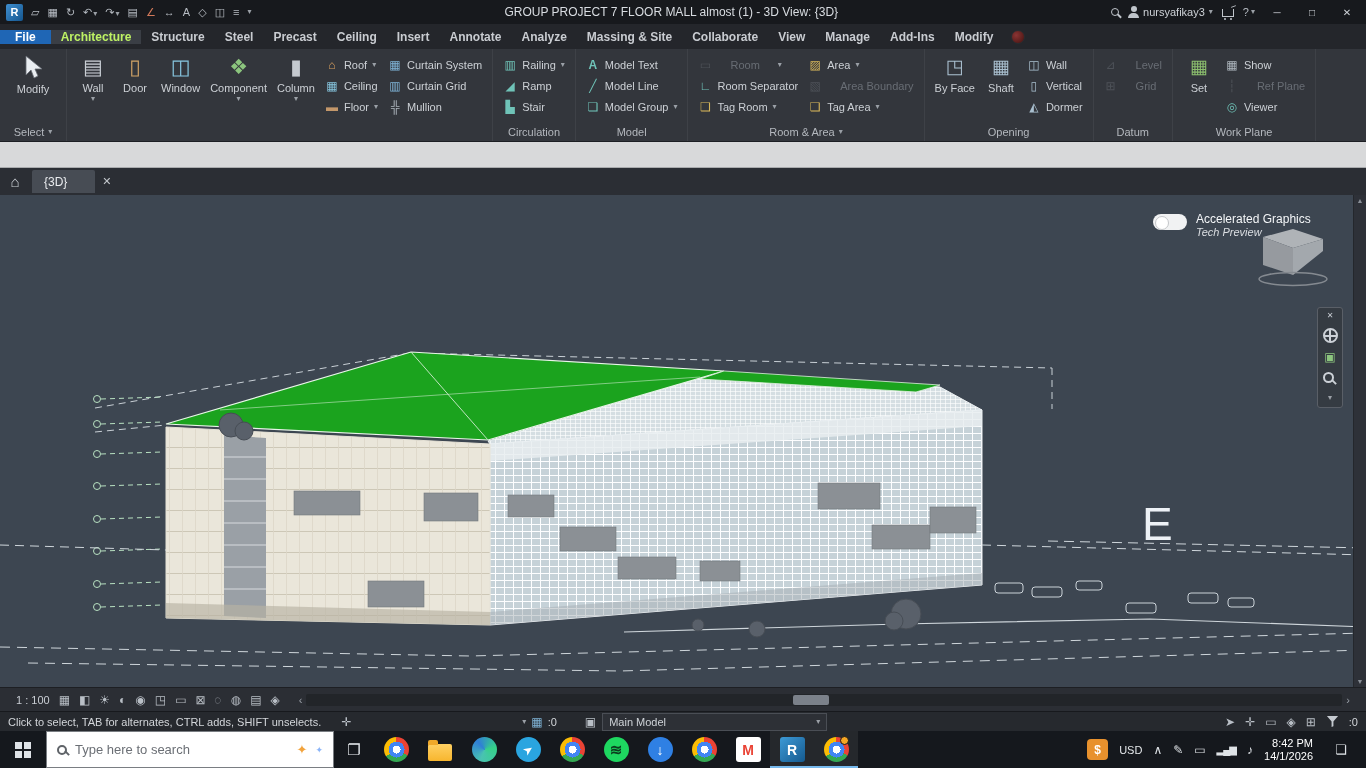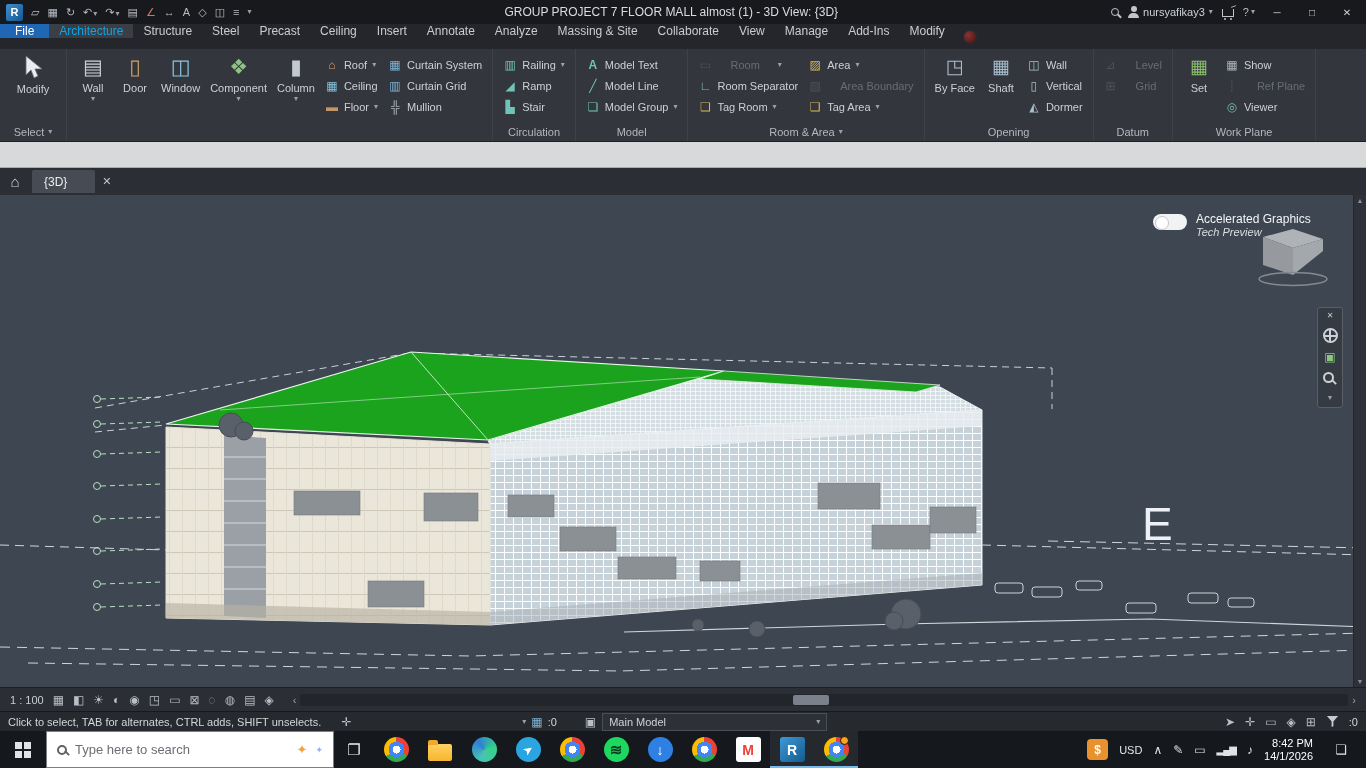--- a/index.html
+++ b/index.html
@@ -22,24 +22,24 @@
   .person { width:11px; height:12px; position:relative; display:inline-block; }
   .person::before { content:''; position:absolute; top:0; left:2.5px; width:6px; height:6px; border-radius:50%; background:#c0c5cb; }
   .person::after { content:''; position:absolute; bottom:0; left:0; width:11px; height:5px; border-radius:5px 5px 0 0; background:#c0c5cb; }
   .account { display:flex; align-items:center; gap:4px; color:#cdd1d6; }
   .cart { width:12px; height:8px; border:1.2px solid #c0c5cb; border-top:none; position:relative; display:inline-block; margin-top:2px; }
   .cart::before { content:''; position:absolute; top:-3px; right:-3px; width:5px; height:1.2px; background:#c0c5cb; transform:rotate(-20deg); }
   .cart::after { content:''; position:absolute; bottom:-4px; left:1px; width:2.5px; height:2.5px; border-radius:50%; background:#c0c5cb; box-shadow:6px 0 0 #c0c5cb; }
   .winbtn { width:26px; text-align:center; font-size:10px; color:#cfd3d8; }
 
   
-  .tabrow { height:25px; flex:none; background:#24262b; display:flex; align-items:flex-start; }
+  .tabrow { height:25px; flex:none; background:#24262b; display:flex; align-items:center;font-weight:bold; }
   .file-tab { background:#1f66b5; color:#fff; padding:0 15px; display:flex; align-items:center; font-size:12px; }
   .rtab { padding:0 10px; display:flex; align-items:center; font-size:12px; color:#c9ccd1; white-space:nowrap; }
-  .rtab.active { background:#3a3e45; color:#0ea5e9; }
+  .rtab.active { background:#3a3e45; color:#bef264; }
   .ribbon-dot { width:14px; height:14px; border-radius:50%; align-self:center; margin-left:8px; background:radial-gradient(circle at 35% 35%, #8a3434, #43120f); border:1px solid #2a2c30; }
 
   
   .ribbon { height:93px; flex:none; background:#33363c; display:flex; border-bottom:1px solid #1d1f23; overflow:hidden; }
   .panel { display:flex; flex-direction:column; border-right:1px solid #3e4147; flex:none; }
   .panel-body { flex:1; display:flex; align-items:flex-start; padding:3px 6px 0; gap:2px; }
   .panel-label { height:17px; font-size:11px; color:#b4b8be; display:flex; align-items:center; justify-content:center; gap:4px; padding-bottom:2px; white-space:nowrap; }
   .bb { display:flex; flex-direction:column; align-items:center; gap:1px; padding:3px 4px 1px; min-width:40px; font-size:11px; color:#ccd0d5; text-align:center; line-height:1.1; border-radius:2px; }
   .bicon { font-size:21px; line-height:24px; height:26px; }
   .smcol { display:flex; flex-direction:column; padding-top:2px; }
@@ -70,21 +70,21 @@
   .navwheel { width:15px; height:15px; border:2px solid #ccd1d7; border-radius:50%; position:relative; }
   .navwheel::before { content:''; position:absolute; left:50%; top:-1px; bottom:-1px; width:2px; margin-left:-1px; background:#ccd1d7; }
   .navwheel::after { content:''; position:absolute; top:50%; left:-1px; right:-1px; height:2px; margin-top:-1px; background:#ccd1d7; }
   .nav-green { font-size:12px; color:#8cc57e; line-height:1; }
   .navmag { width:11px; height:11px; border:2px solid #ccd1d7; border-radius:50%; position:relative; margin:1px 4px 3px 0; }
   .navmag::after { content:''; position:absolute; width:6px; height:2px; background:#ccd1d7; right:-5px; bottom:-2px; transform:rotate(45deg); }
   .vscroll { position:absolute; right:0; top:0; bottom:0; width:13px; background:#2e3138; border-left:1px solid #24272c; z-index:5; display:flex; flex-direction:column; justify-content:space-between; align-items:center; padding:2px 0; font-size:7px; color:#8a8f97; }
   .vthumb { position:absolute; right:1px; top:228px; width:11px; height:42px; background:#6d727b; border-radius:2px; }
 
   
-  .viewbar { height:24px; flex:none; background:#2b2e34; border-top:1px solid #1d1f23; display:flex; align-items:center; padding:0 10px; gap:9px; font-size:11px; color:#c9ced4; }
+  .viewbar { height:24px; flex:none; background:#2b2e34; border-top:1px solid #1d1f23; display:flex; align-items:center; padding:0 16px; gap:9px; font-size:11px; color:#c9ced4; }
   .vb-icon { font-size:12px; color:#b9bfc6; line-height:1; }
   .hscroll { flex:1; display:flex; align-items:center; gap:4px; margin-left:10px; color:#9aa0a8; }
   .htrack { flex:1; height:12px; background:#222529; border-radius:2px; position:relative; }
   .hthumb { position:absolute; left:47%; top:1px; width:36px; height:10px; background:#7b818a; border-radius:2px; }
 
   
   .statusbar { height:20px; flex:none; background:#26292e; border-top:1px solid #17191d; display:flex; align-items:center; font-size:11px; color:#d3d6da; padding:0 8px; gap:6px; }
   .sb-ic { font-size:12px; color:#b9bfc6; line-height:1; }
   .sb-ic.blue { color:#7fb3d6; }
   .sb-group { display:flex; align-items:center; gap:5px; }

